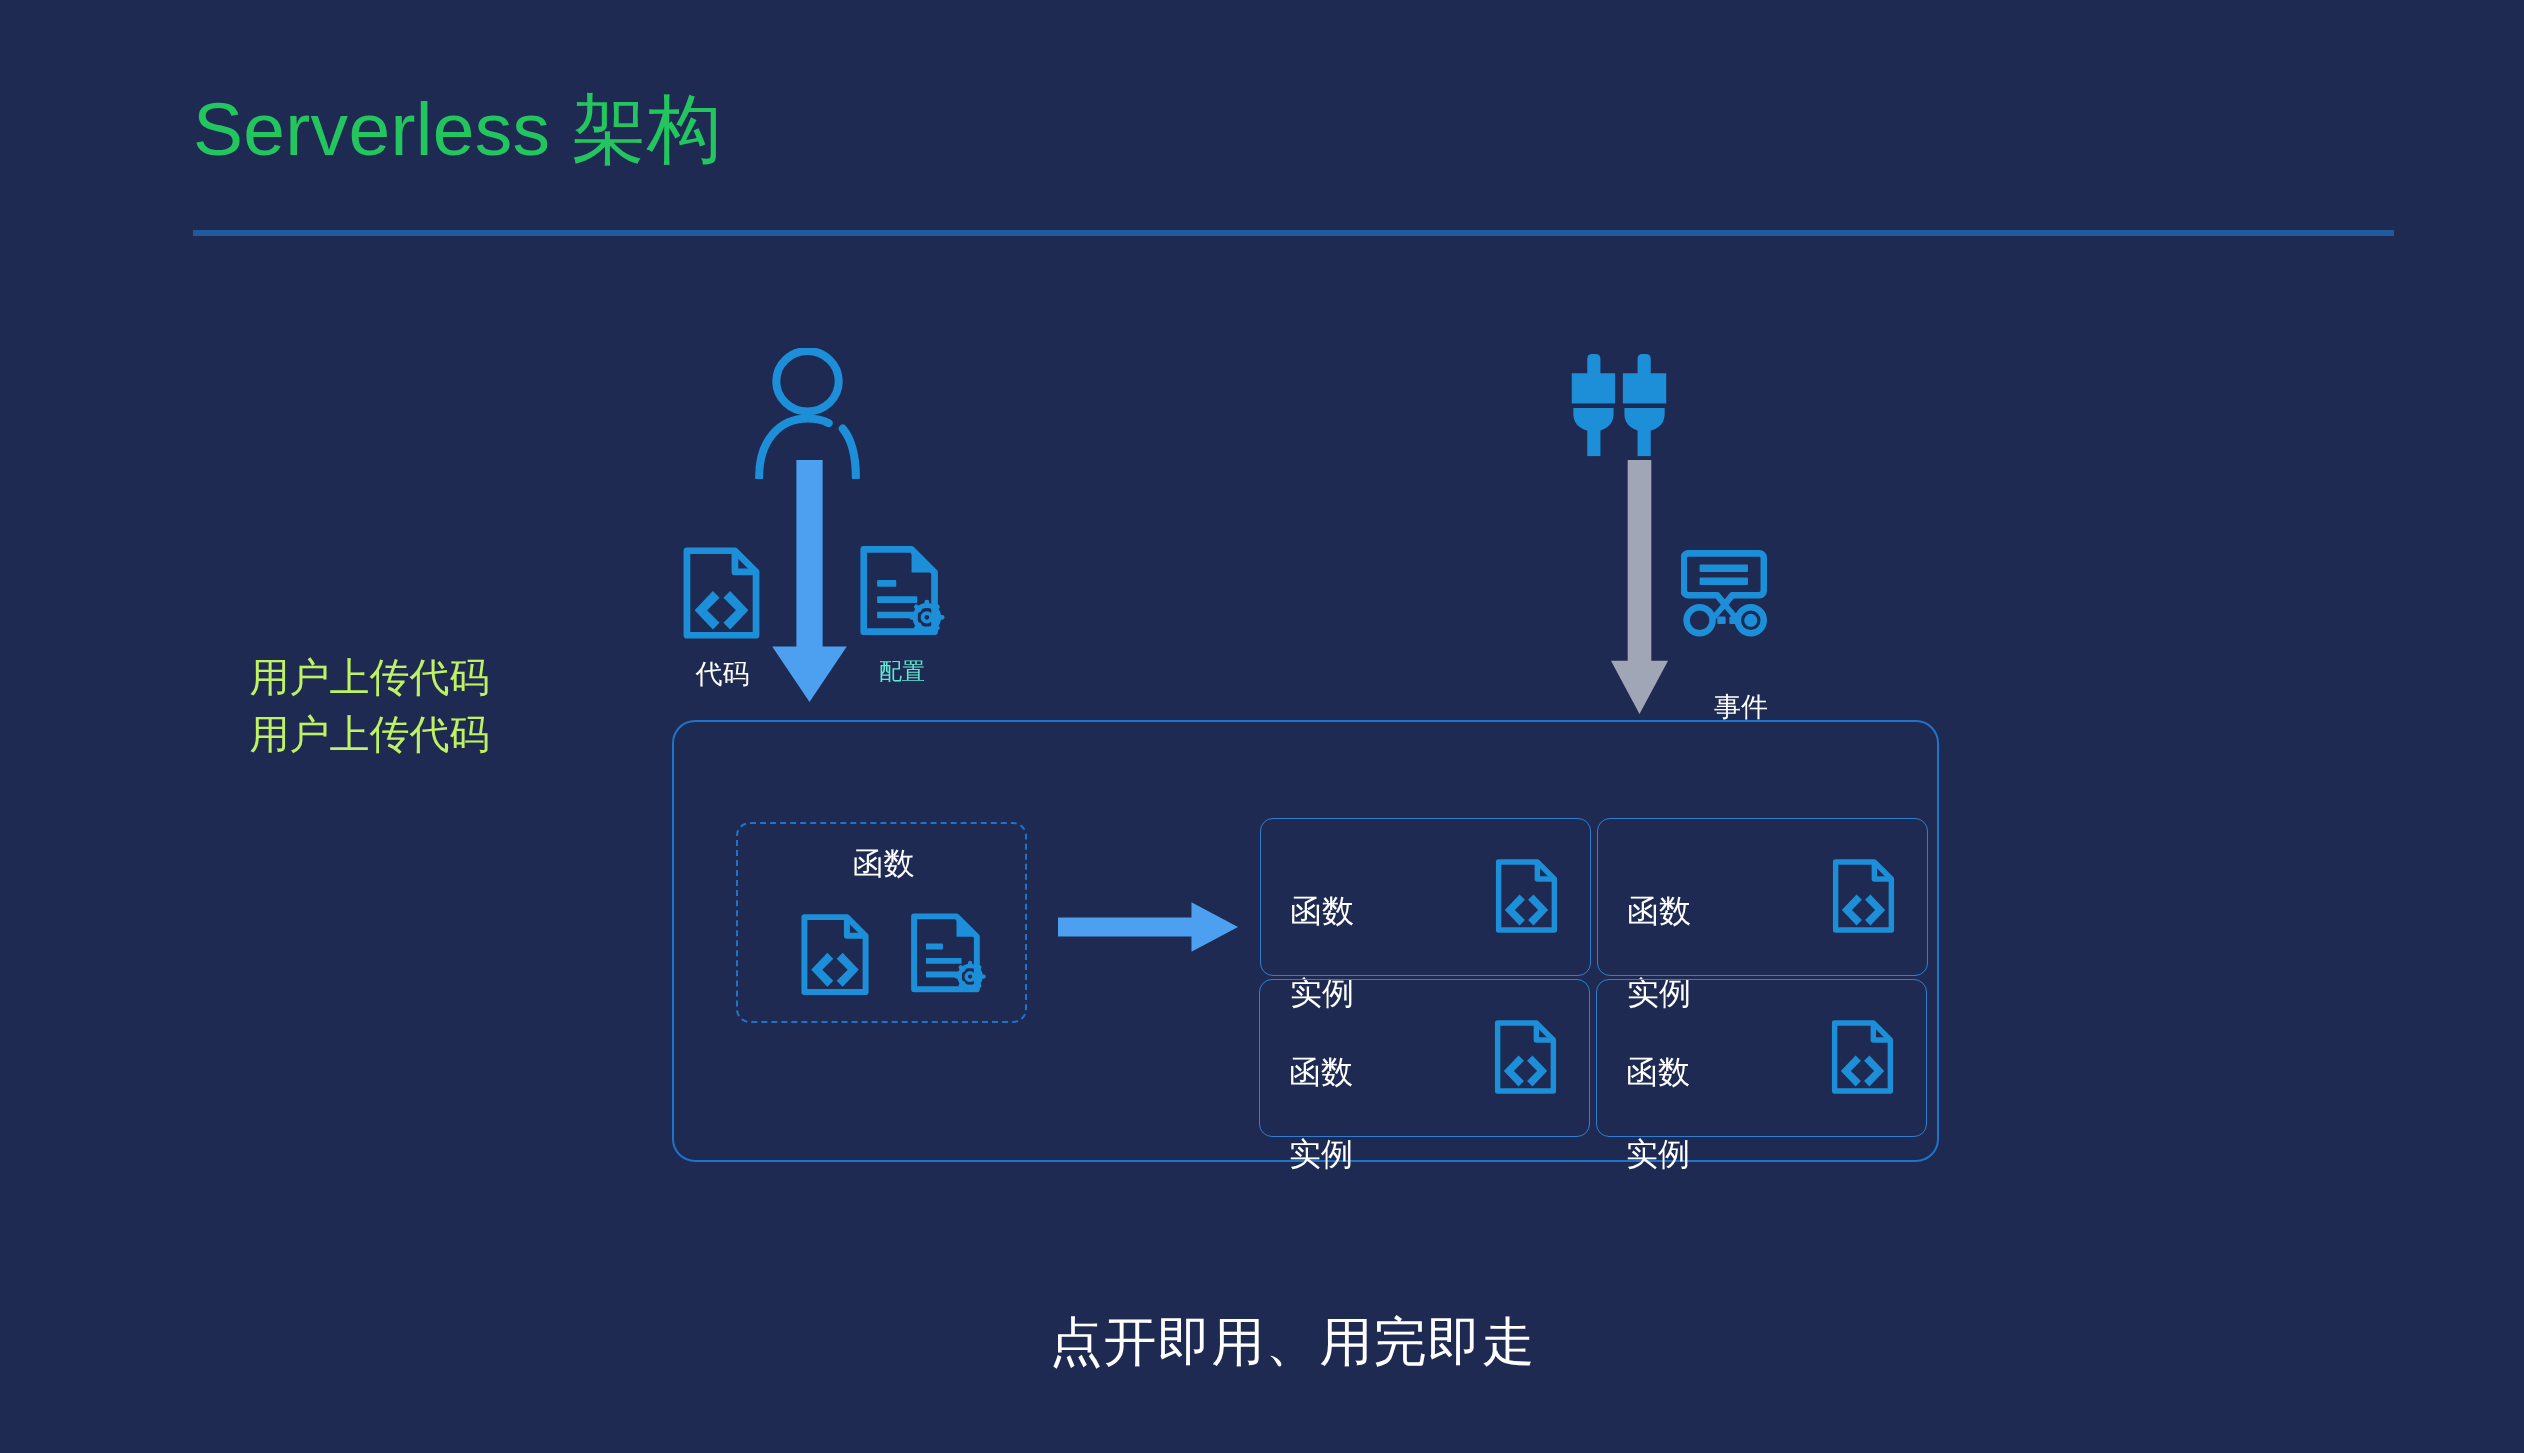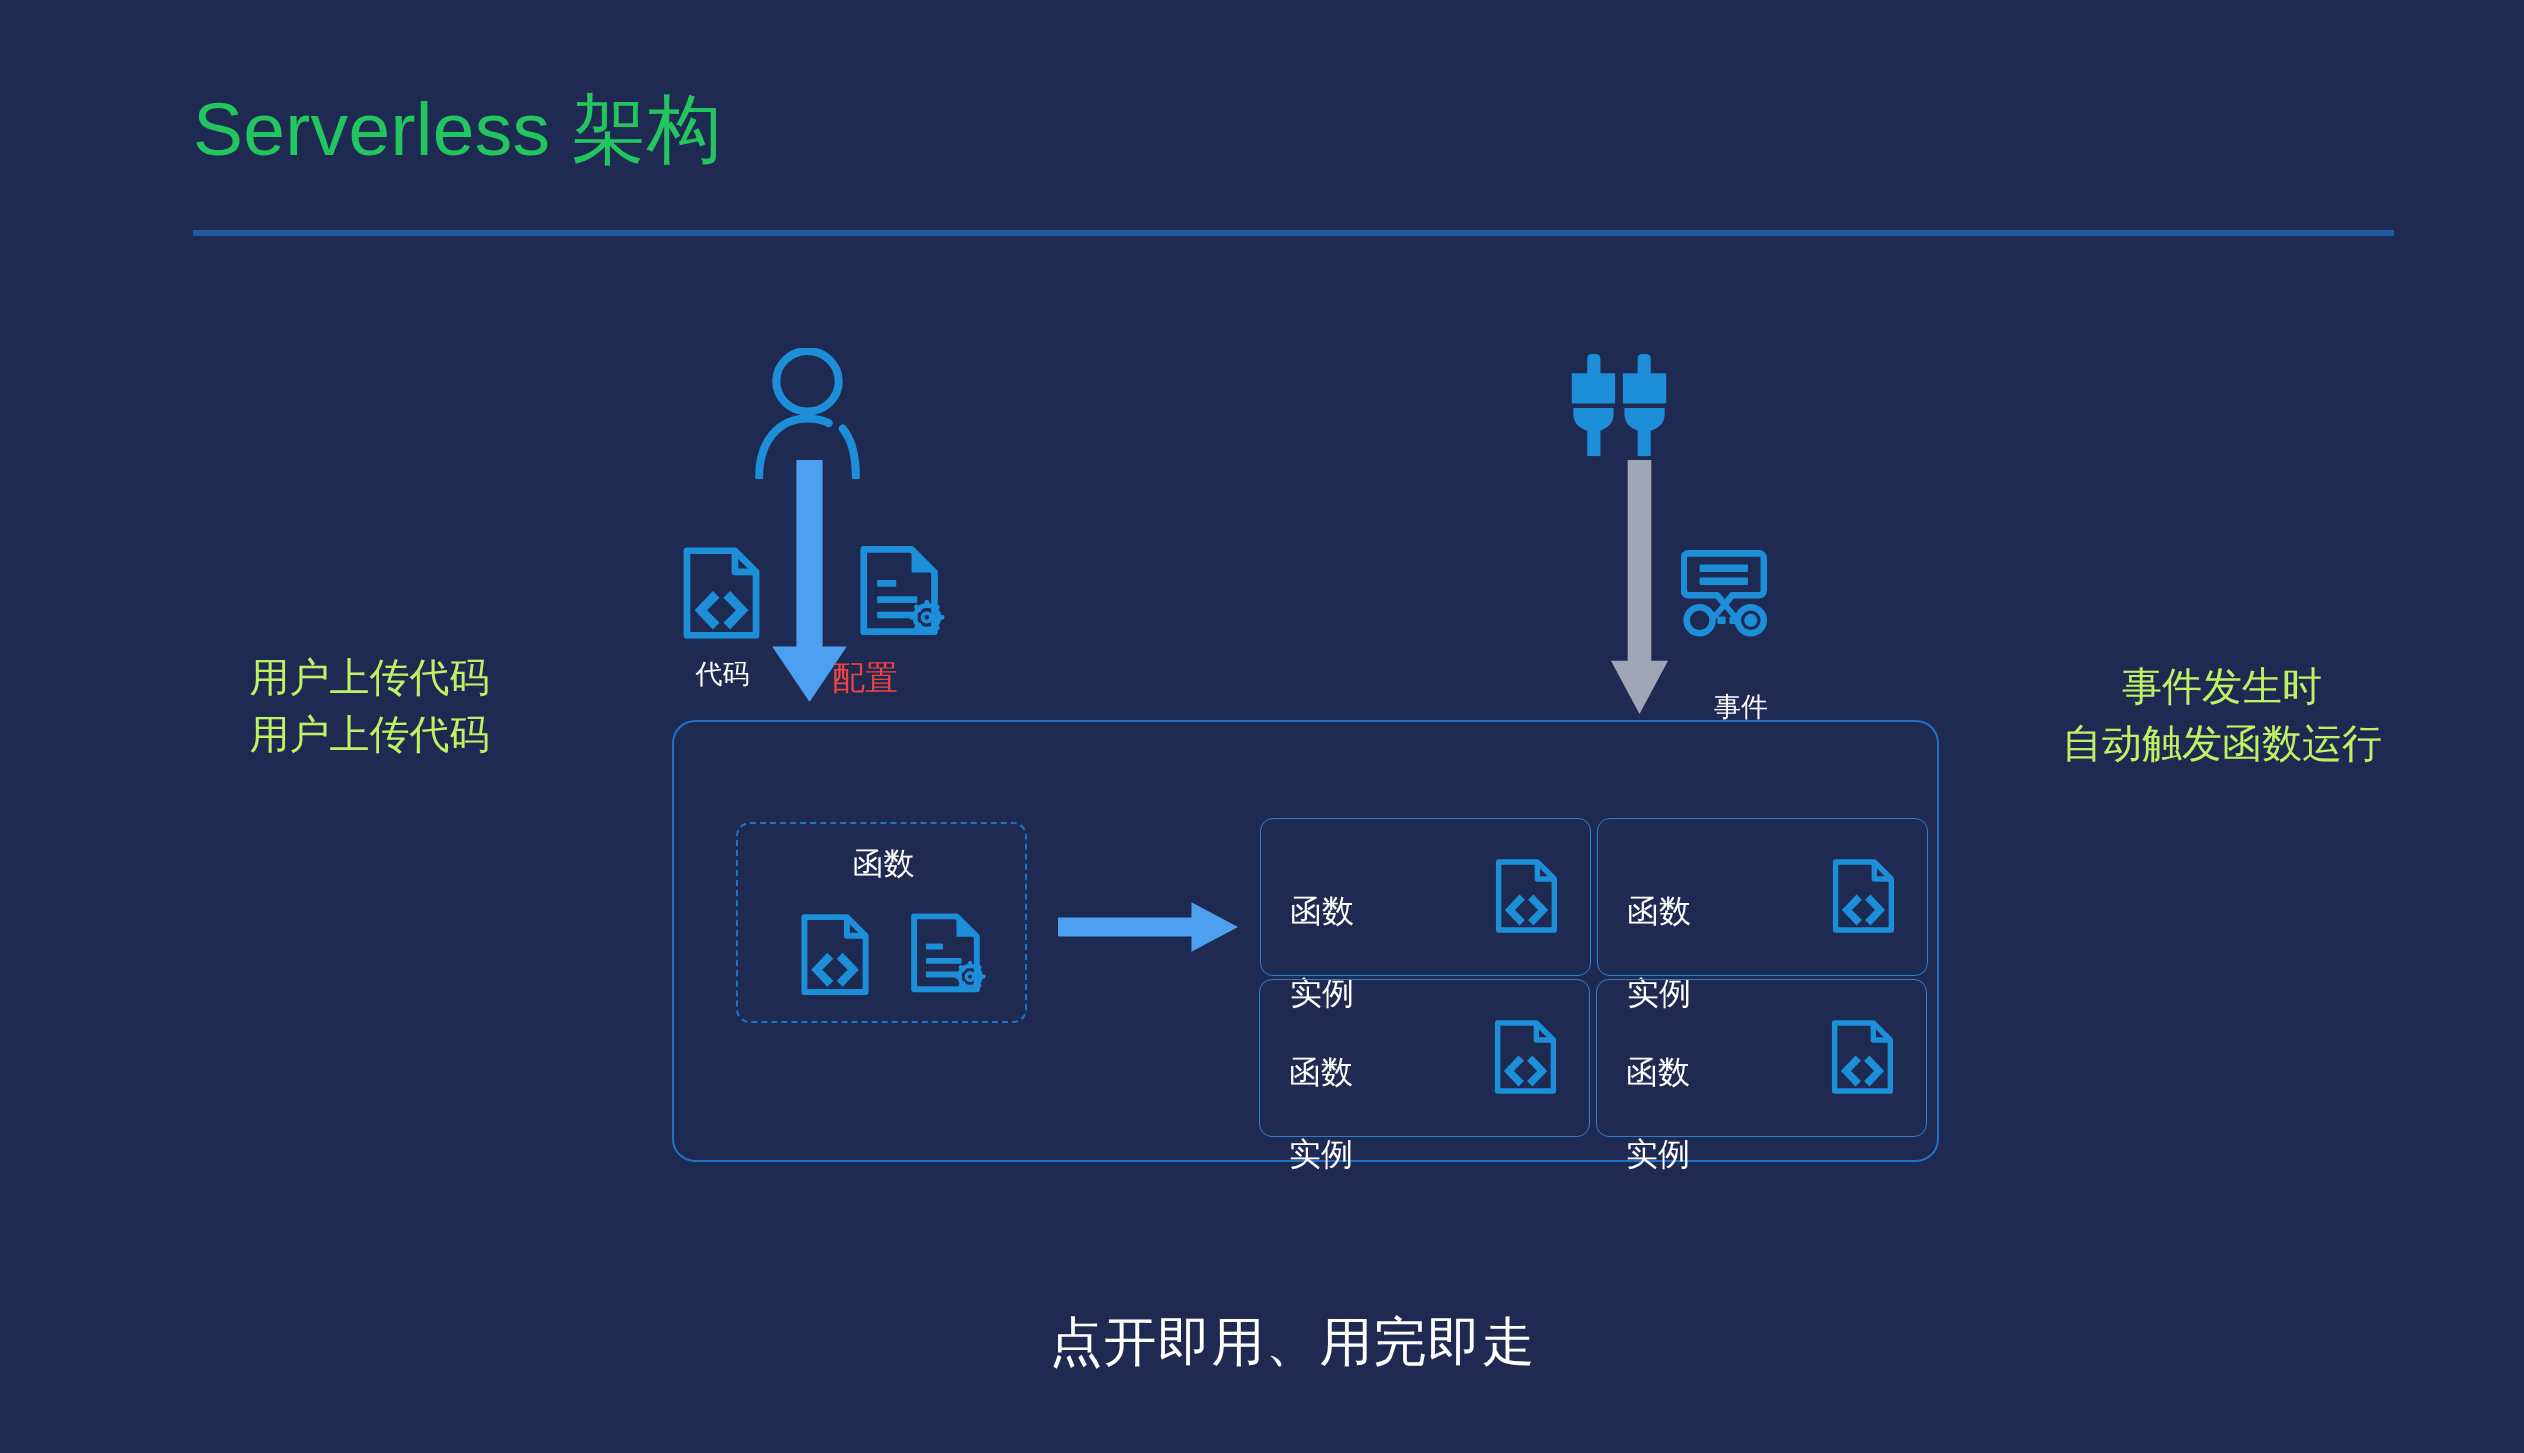--- a/index.html
+++ b/index.html
@@ -71,22 +71,22 @@
   .ic-blue  { fill: #1d8fd8; }
   .ic-light { fill: #4da0f0; }
   .ic-gray  { fill: #a0a6b5; }
 
   
   #person-icon { position: absolute; left: 747px; top: 348px; width: 121px; height: 131px; }
   #code-doc-icon   { position: absolute; left: 681px; top: 545px; width: 81px; height: 96px; }
   #config-doc-icon { position: absolute; left: 858px; top: 544px; width: 88px; height: 97px; }
   #label-code   { position: absolute; left: 682px; top: 656px; width: 81px; text-align:center;
                   color:#ffffff; font-size: 27px; white-space: nowrap; font-family: Liberation Mono, monospace; }
-  #label-config { position: absolute; left: 822px; top: 656px; width: 86px; text-align:center;
-                  color:#ef4444; font-size: 33px; white-space: nowrap; }
+  #label-config { position: absolute; left: 859px; top: 656px; width: 86px; text-align:center;
+                  color:#5eead4; font-size: 23px; white-space: nowrap; }
   #upload-arrow { position: absolute; left: 764px; top: 460px; width: 91px; height: 247px; }
 
   
   #plug-icon    { position: absolute; left: 1571px; top: 353px;  width: 96px; height: 104px; }
   #event-icon   { position: absolute; left: 1681px; top: 545px; width: 93px; height: 93px; }
   #label-event  { position: absolute; left: 1682px; top: 657px; width: 86px; text-align:right;
                   color:#ffffff; font-size: 27px; white-space: nowrap; margin-top: 32px; }
   #trigger-arrow{ position: absolute; left: 1609px; top: 460px; width: 61px; height: 258px; }
 
   
@@ -175,24 +175,20 @@
 <div id="slide">
 
   <div class="title">Serverless 架构</div>
   <div class="title-rule"></div>
 
   <div class="side-caption" id="caption-left">
     <div>用户上传代码</div>
     <div>用户上传代码</div>
   </div>
 
-  <div class="side-caption" id="caption-right">
-    <div>事件发生时</div>
-    <div>自动触发函数运行</div>
-  </div>
 
   <svg id="person-icon" viewBox="0 0 120 130">
     <ellipse cx="60" cy="33" rx="31" ry="30" fill="none" stroke="#1d8fd8" stroke-width="8"></ellipse>
     <path d="M12 128 C12 92 32 70 60 70 C68 70 75 71.5 81 74.5" fill="none" stroke="#1d8fd8" stroke-width="8" stroke-linecap="round"></path>
     <path d="M95 80 C104 91 108 108 108 128" fill="none" stroke="#1d8fd8" stroke-width="8" stroke-linecap="round"></path>
   </svg>
 
   <svg id="upload-arrow" viewBox="0 0 90 245">
     <polygon class="ic-light" points="32,0 58,0 58,185 82,185 45,240 8,185 32,185"></polygon>
   </svg>

